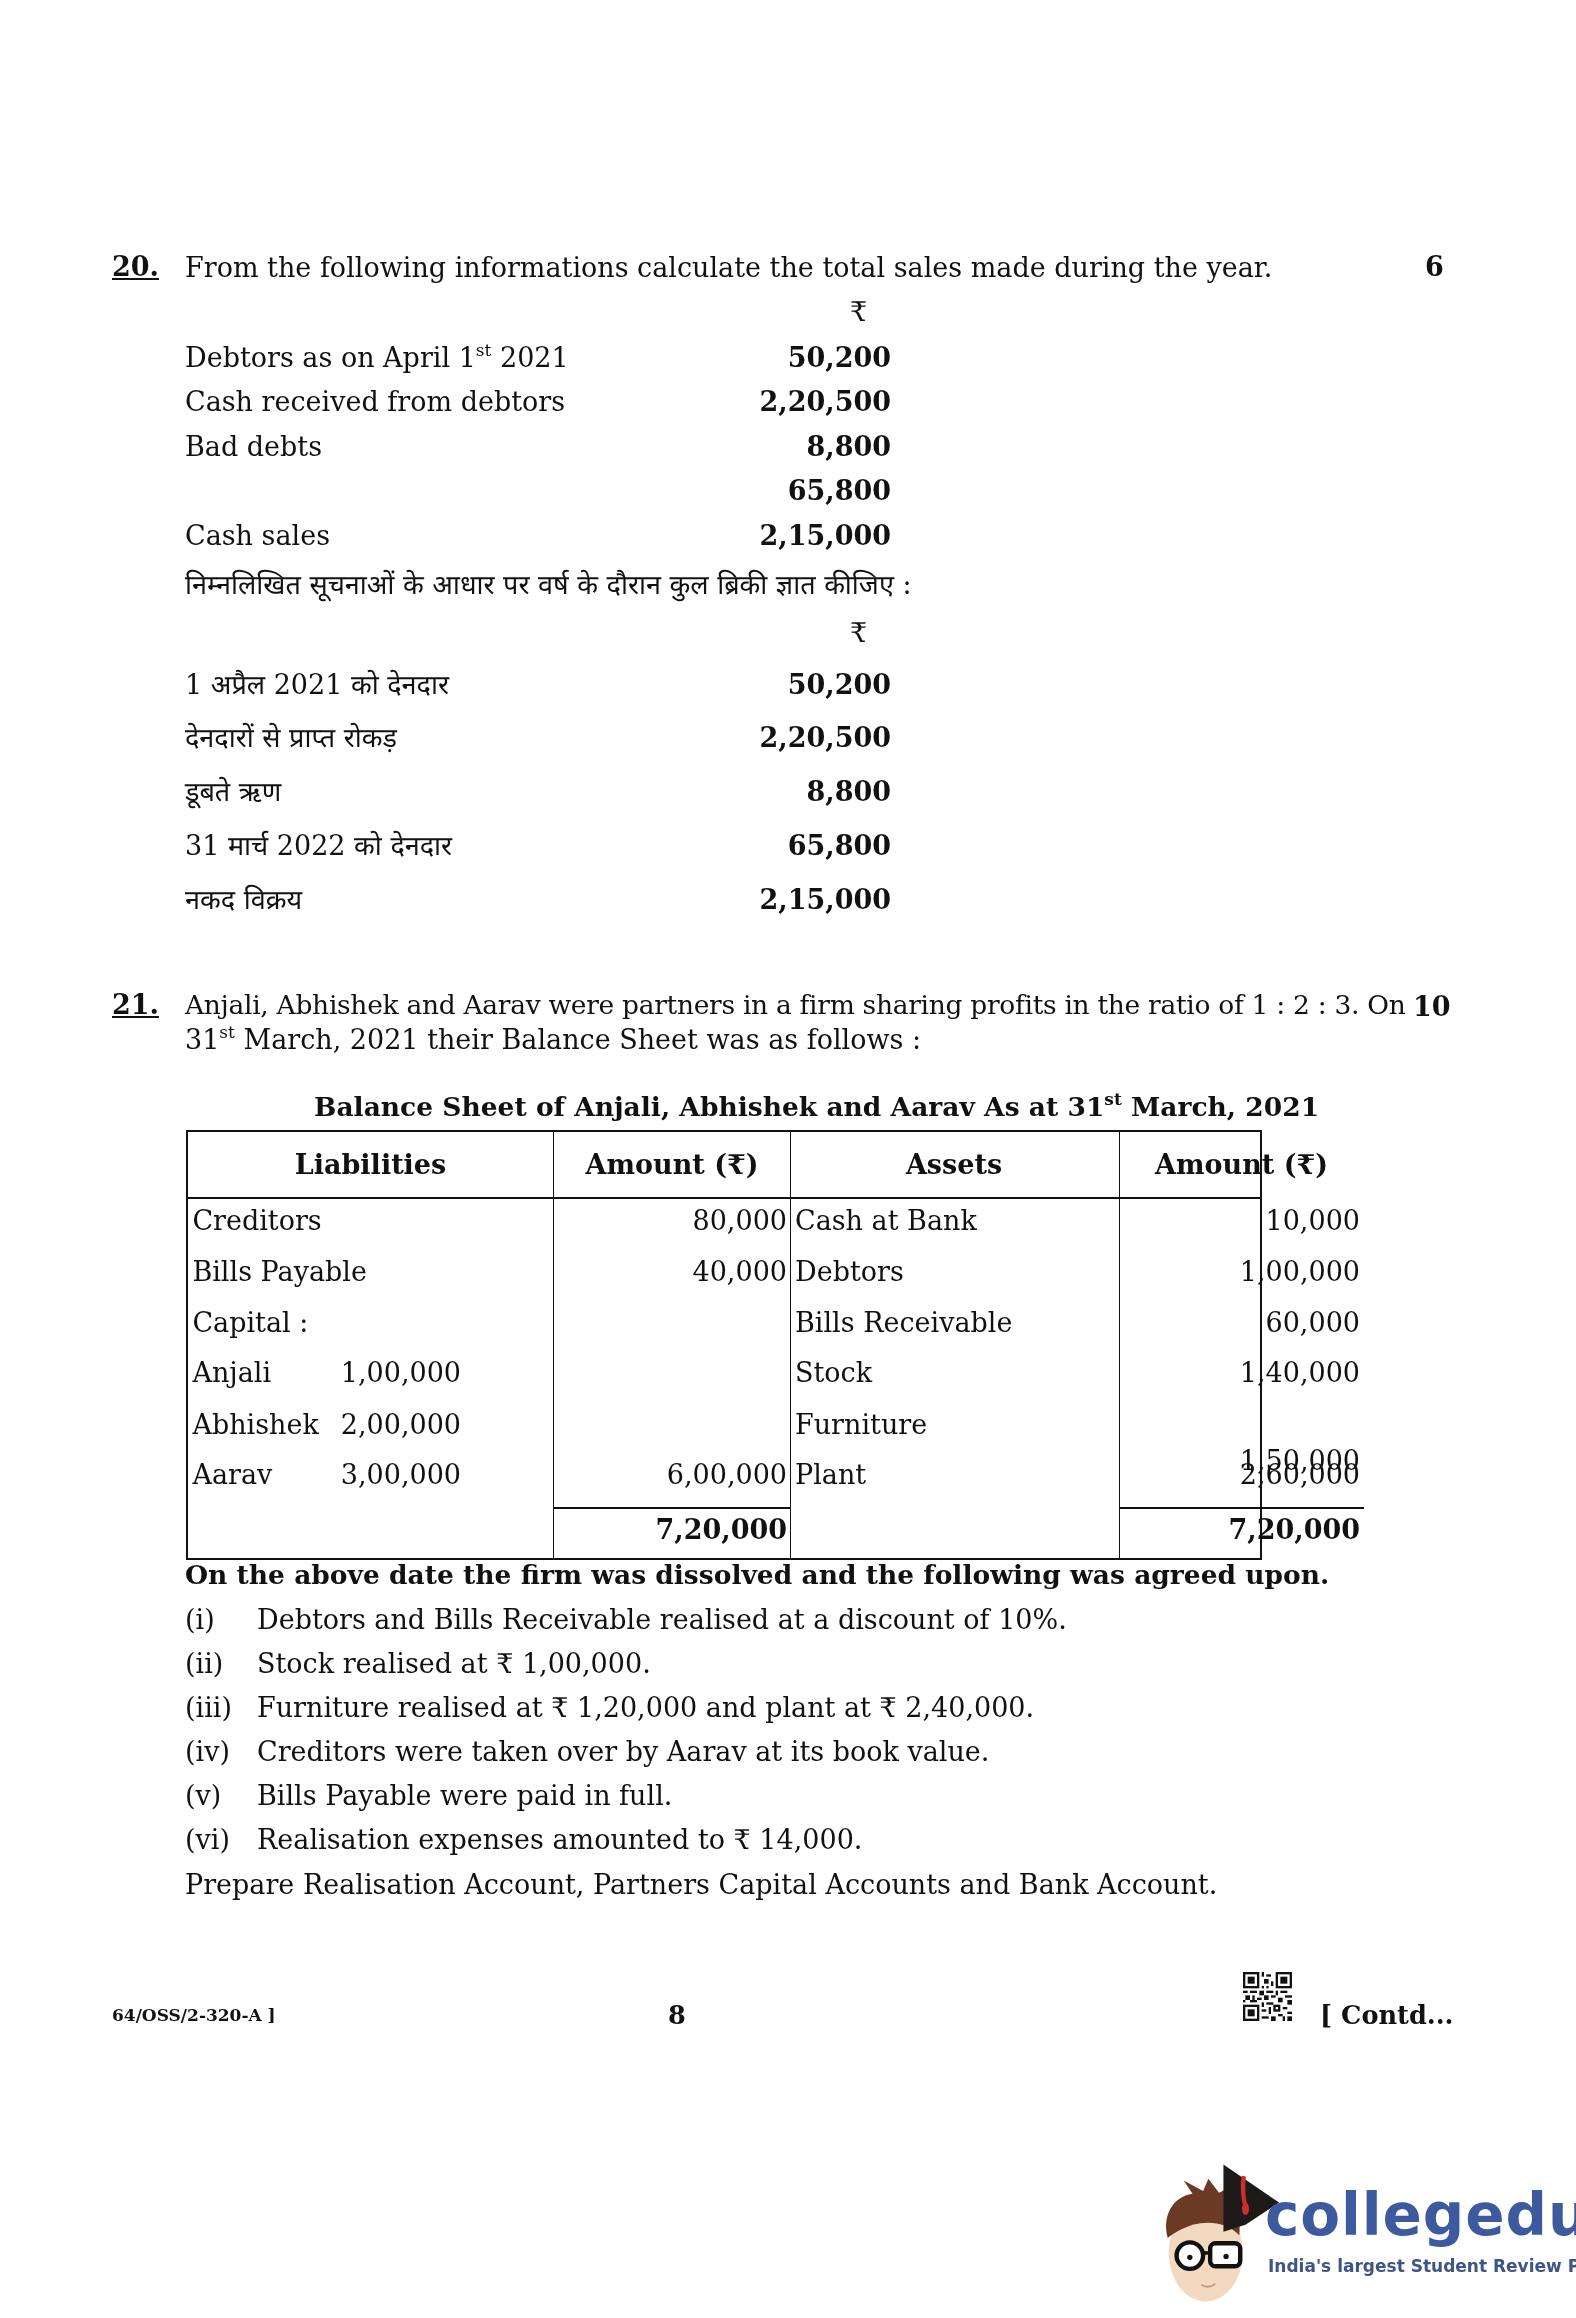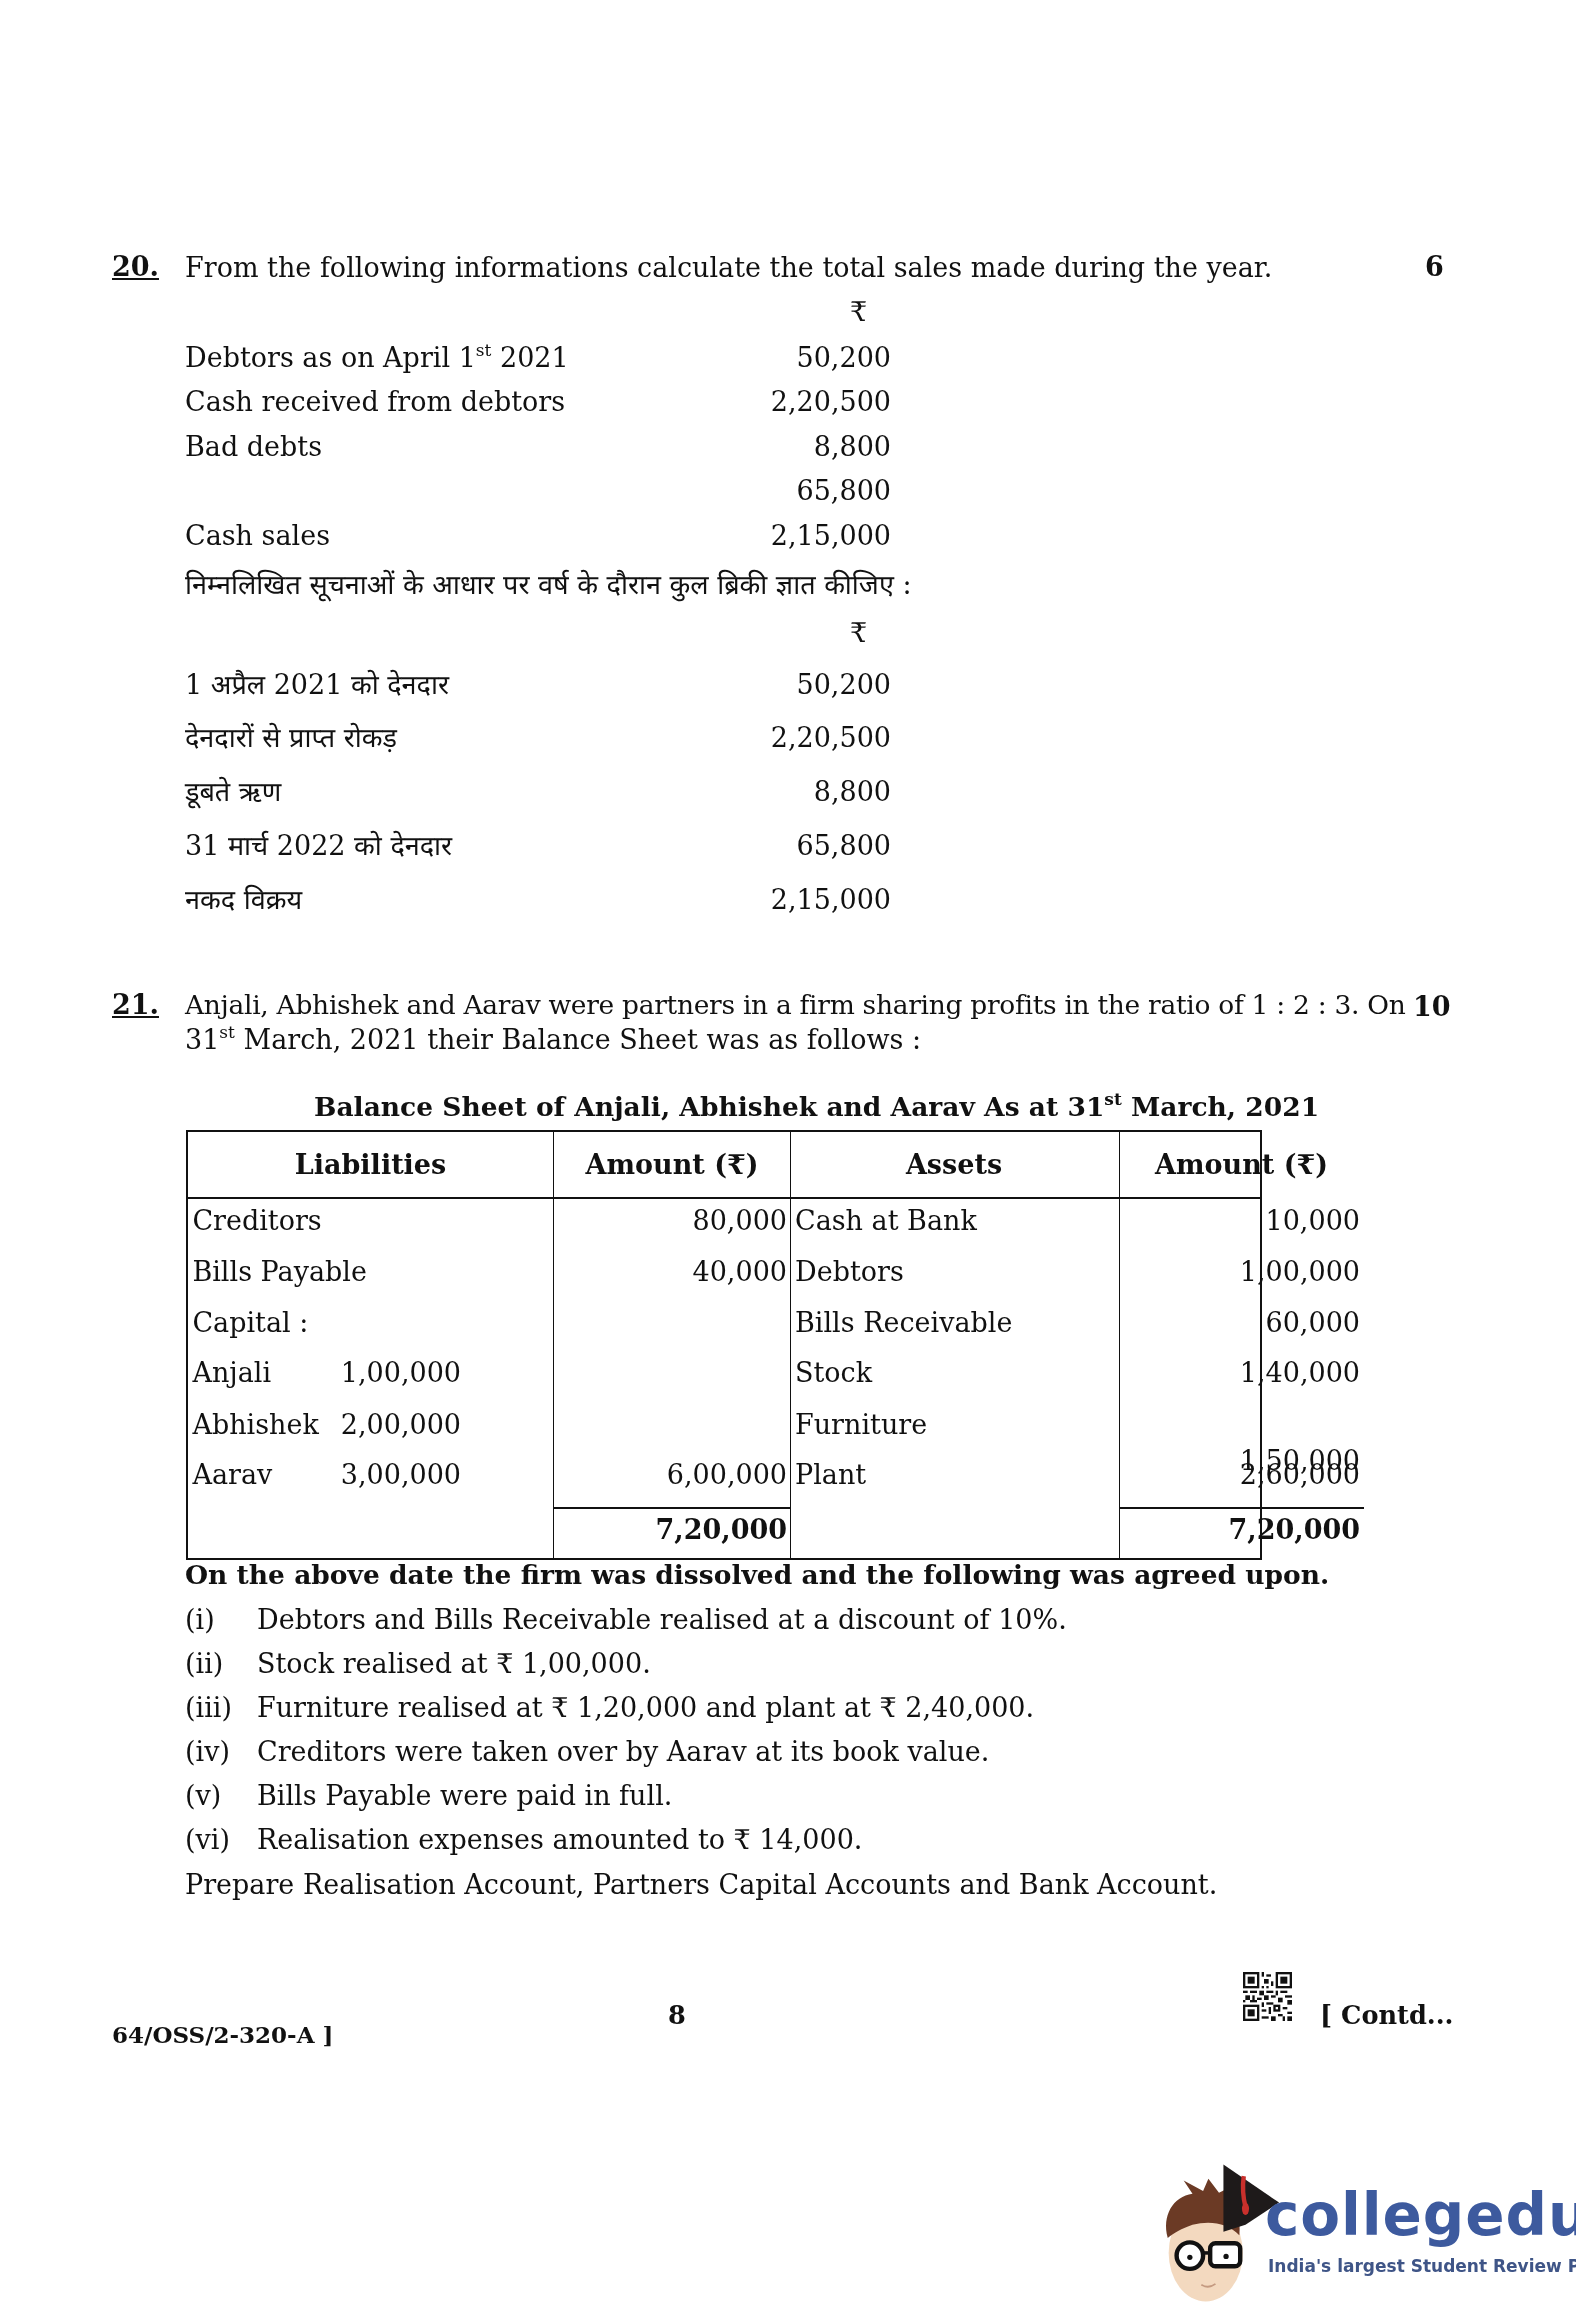--- a/index.html
+++ b/index.html
@@ -11,21 +11,21 @@
   .abs { position: absolute; }
   .txt { font-size: 27px; line-height: 35px; white-space: nowrap; }
   .bold { font-weight: bold; }
   .qnum { font-size: 27px; font-weight: bold; text-decoration: underline; }
   .marks { font-size: 27px; font-weight: bold; }
   sup { font-size: 17px; line-height: 0; vertical-align: 10.6px; }
 
   
   .kv-row { position: absolute; left: 185px; width: 706px; height: 35px; }
   .kv-row .lbl { position: absolute; left: 0; top: 0; }
-  .kv-row .val { position: absolute; right: 0; top: 0; text-align: right; }
+  .kv-row .val { position: absolute; right: 0; top: 0; text-align: right; font-weight: bold; }
 
   
   .bs {
     position: absolute; left: 186px; top: 1130px;
     width: 1076px; height: 430px;
     border: 2.6px solid #111; box-sizing: border-box;
   }
   .bs .vline { position: absolute; top: 0; bottom: 0; width: 0; border-left: 1.8px solid #111; }
   .bs .hline { position: absolute; height: 0; border-top: 2.6px solid #111; }
   .bs .cell { position: absolute; font-size: 27px; line-height: 35px; white-space: nowrap; }
@@ -160,21 +160,21 @@
     <div class="cond" style="top:1690px;"><span class="roman">(iii)</span><span>Furniture realised at ₹ 1,20,000 and plant at ₹ 2,40,000.</span></div>
     <div class="cond" style="top:1734px;"><span class="roman">(iv)</span><span>Creditors were taken over by Aarav at its book value.</span></div>
     <div class="cond" style="top:1778px;"><span class="roman">(v)</span><span>Bills Payable were paid in full.</span></div>
     <div class="cond" style="top:1822px;"><span class="roman">(vi)</span><span>Realisation expenses amounted to ₹ 14,000.</span></div>
   </div>
 
   <div class="abs txt" style="left:185px; top:1867px;">Prepare Realisation Account, Partners Capital Accounts and Bank Account.</div>
 </div>
 
 <div>
-  <span class="abs txt bold" style="left:112px; top:1998px; font-size:23px;margin-top:19px;">64/OSS/2-320-A ]</span>
+  <span class="abs txt bold" style="left:112px; top:1998px; font-size:17px;">64/OSS/2-320-A ]</span>
   <span class="abs txt bold" style="left:668px; top:1998px; font-size:25.6px;">8</span>
 
   <svg class="qr" viewBox="0 0 21 21">
     <rect width="21" height="21" fill="#fff"></rect>
     <g fill="#111">
       <rect x="0" y="0" width="7" height="7"></rect>
         <rect x="1" y="1" width="5" height="5" fill="#fff"></rect>
         <rect x="2" y="2" width="3" height="3"></rect>
       <rect x="14" y="0" width="7" height="7"></rect>
         <rect x="15" y="1" width="5" height="5" fill="#fff"></rect>

